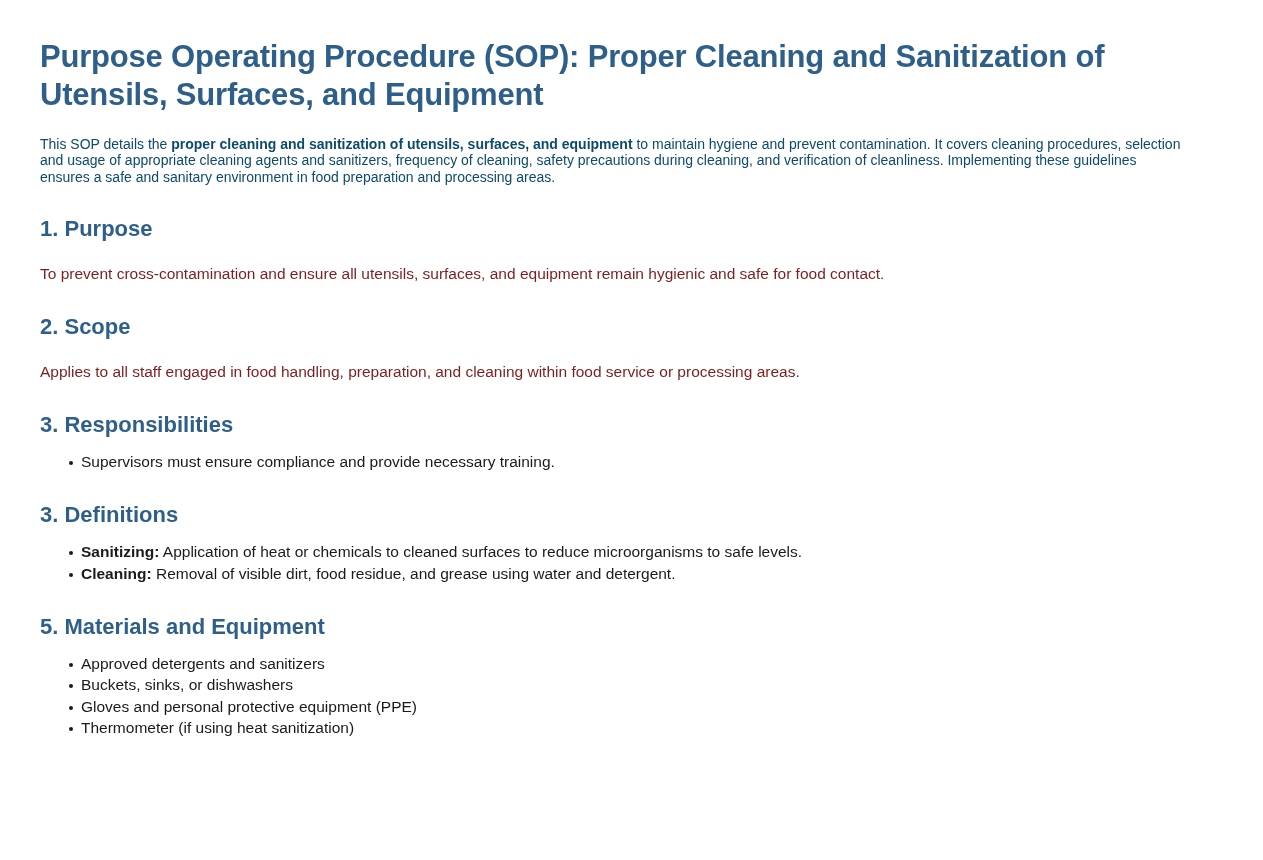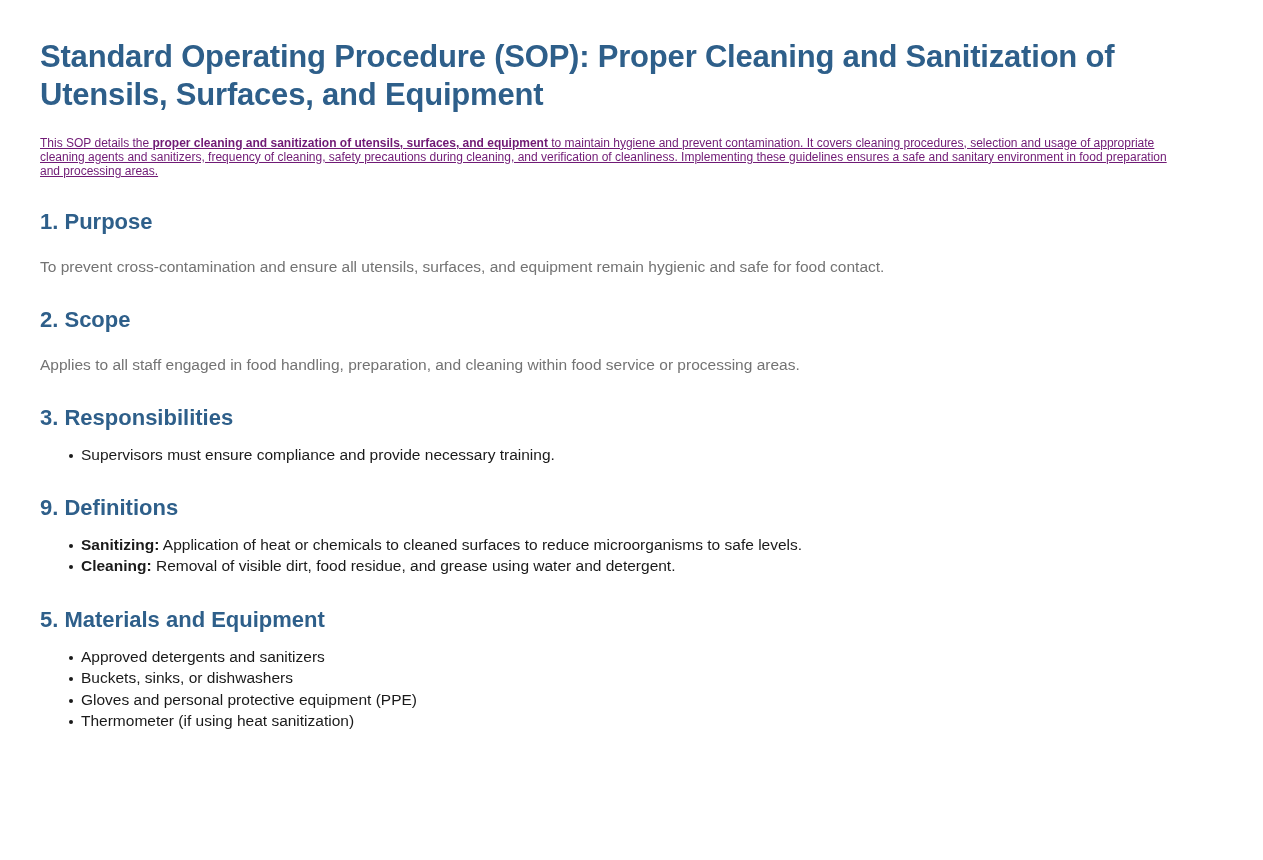--- a/index.html
+++ b/index.html
@@ -22,40 +22,39 @@
   .doc-title {
     color: #2e5f8a;
     font-size: 31px;
     line-height: 1.22;
     font-weight: bold;
     margin: 0;
     padding-top: 38px;
     letter-spacing: -0.2px;
   }
   .intro {
-    font-size: 12px;
+    font-size: 14px;
     line-height: 1.18;
     margin: 22px 0 0 0;
-    color: #701a75;
+    color: #0c4a6e;
     max-width: 1150px;
-    text-decoration: underline;
   }
   .intro b { font-weight: bold; }
   h2.section-heading {
     color: #2e5f8a;
     font-size: 22px;
     font-weight: bold;
     margin: 30px 0 0 0;
     line-height: 1.25;
   }
   p.section-text {
     font-size: 15.5px;
     line-height: 1.2;
     margin: 22px 0 0 0;
-    color: #737373;
+    color: #7f1d1d;
   }
   ul.section-list {
     margin: 14px 0 0 0;
     padding-left: 41px;
     list-style: none;
   }
   ul.section-list li {
     font-size: 15.5px;
     line-height: 1.2;
     margin: 0 0 3px 0;
@@ -72,36 +71,36 @@
     border-radius: 50%;
     background: #1a1a1a;
   }
   ul.section-list li b { font-weight: bold; }
 </style>
 </head>
 <body>
 
 <div class="page">
 
-  <h1 class="doc-title">Standard Operating Procedure (SOP): Proper Cleaning and Sanitization of Utensils, Surfaces, and Equipment</h1>
+  <h1 class="doc-title">Purpose Operating Procedure (SOP): Proper Cleaning and Sanitization of Utensils, Surfaces, and Equipment</h1>
 
   <p class="intro"><span>This SOP details the </span><b>proper cleaning and sanitization of utensils, surfaces, and equipment</b><span> to maintain hygiene and prevent contamination. It covers cleaning procedures, selection and usage of appropriate cleaning agents and sanitizers, frequency of cleaning, safety precautions during cleaning, and verification of cleanliness. Implementing these guidelines ensures a safe and sanitary environment in food preparation and processing areas.</span></p>
 
   <h2 class="section-heading">1. Purpose</h2>
   <p class="section-text">To prevent cross-contamination and ensure all utensils, surfaces, and equipment remain hygienic and safe for food contact.</p>
 
   <h2 class="section-heading">2. Scope</h2>
   <p class="section-text">Applies to all staff engaged in food handling, preparation, and cleaning within food service or processing areas.</p>
 
   <h2 class="section-heading">3. Responsibilities</h2>
   <ul class="section-list">
     <li>Supervisors must ensure compliance and provide necessary training.</li>
   </ul>
 
-  <h2 class="section-heading">9. Definitions</h2>
+  <h2 class="section-heading">3. Definitions</h2>
   <ul class="section-list">
     <li><b>Sanitizing:</b><span> Application of heat or chemicals to cleaned surfaces to reduce microorganisms to safe levels.</span></li>
     <li><b>Cleaning:</b><span> Removal of visible dirt, food residue, and grease using water and detergent.</span></li>
   </ul>
 
   <h2 class="section-heading">5. Materials and Equipment</h2>
   <ul class="section-list">
     <li>Approved detergents and sanitizers</li>
     <li>Buckets, sinks, or dishwashers</li>
     <li>Gloves and personal protective equipment (PPE)</li>

